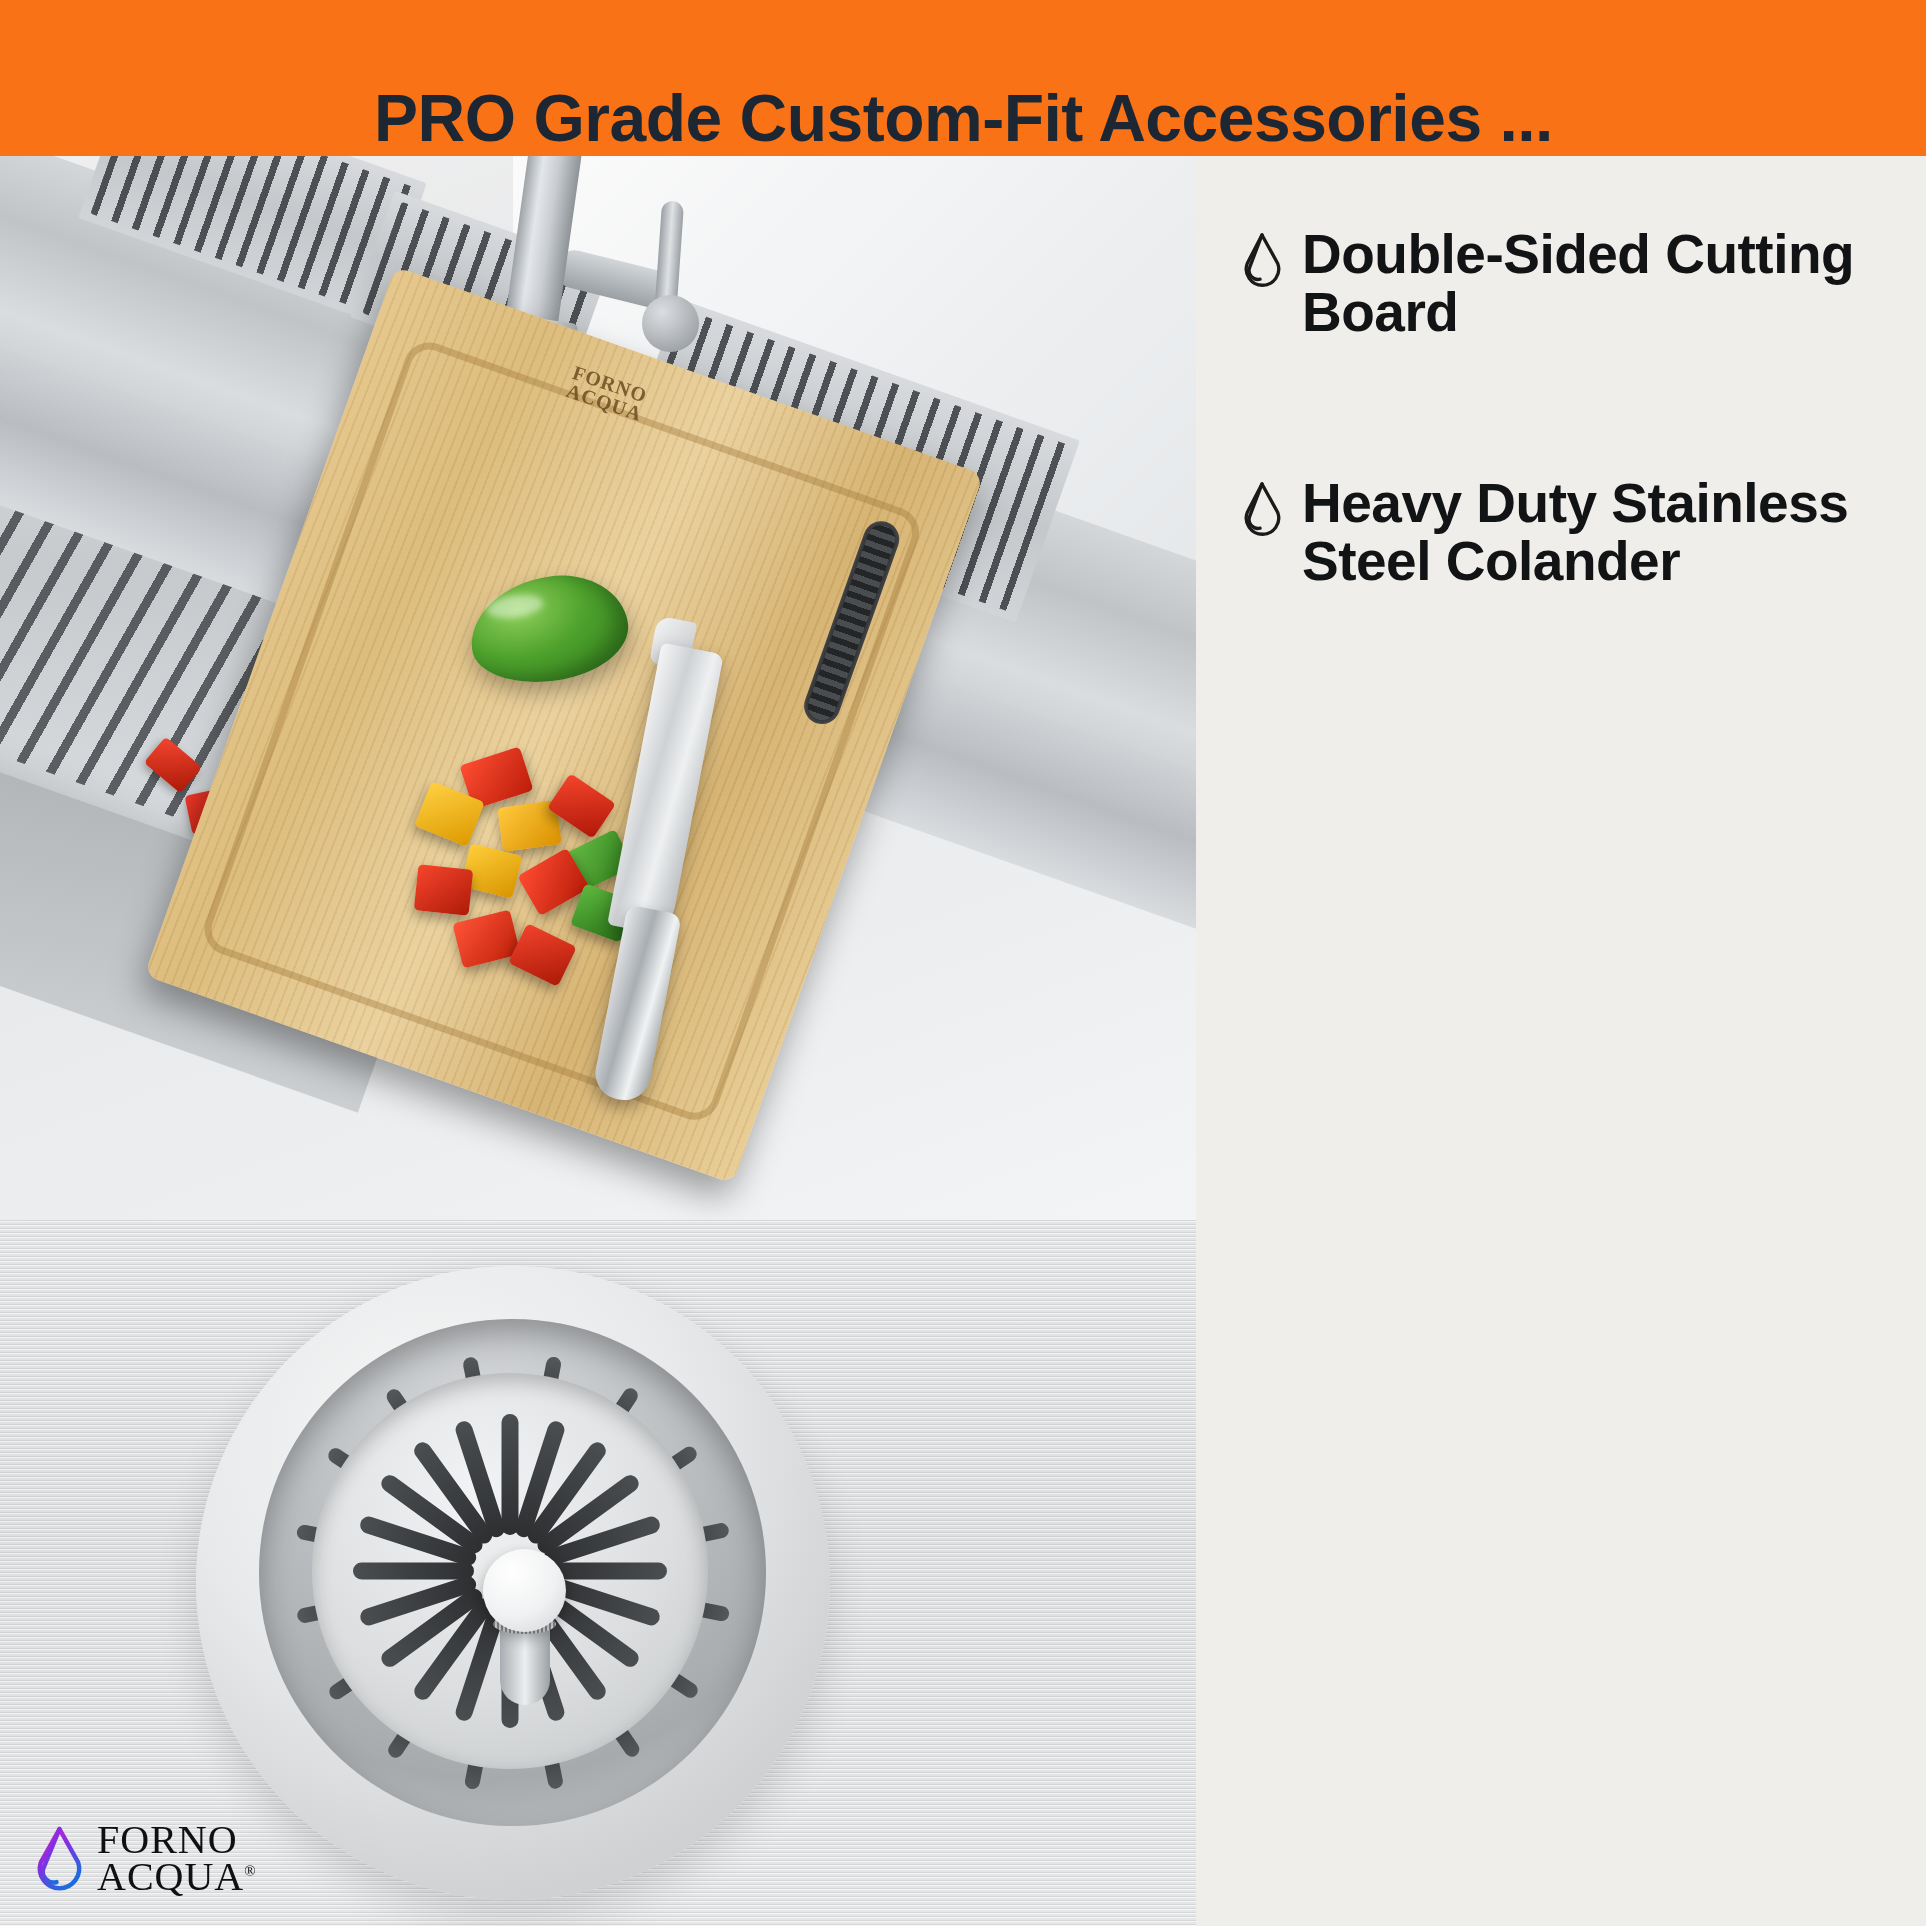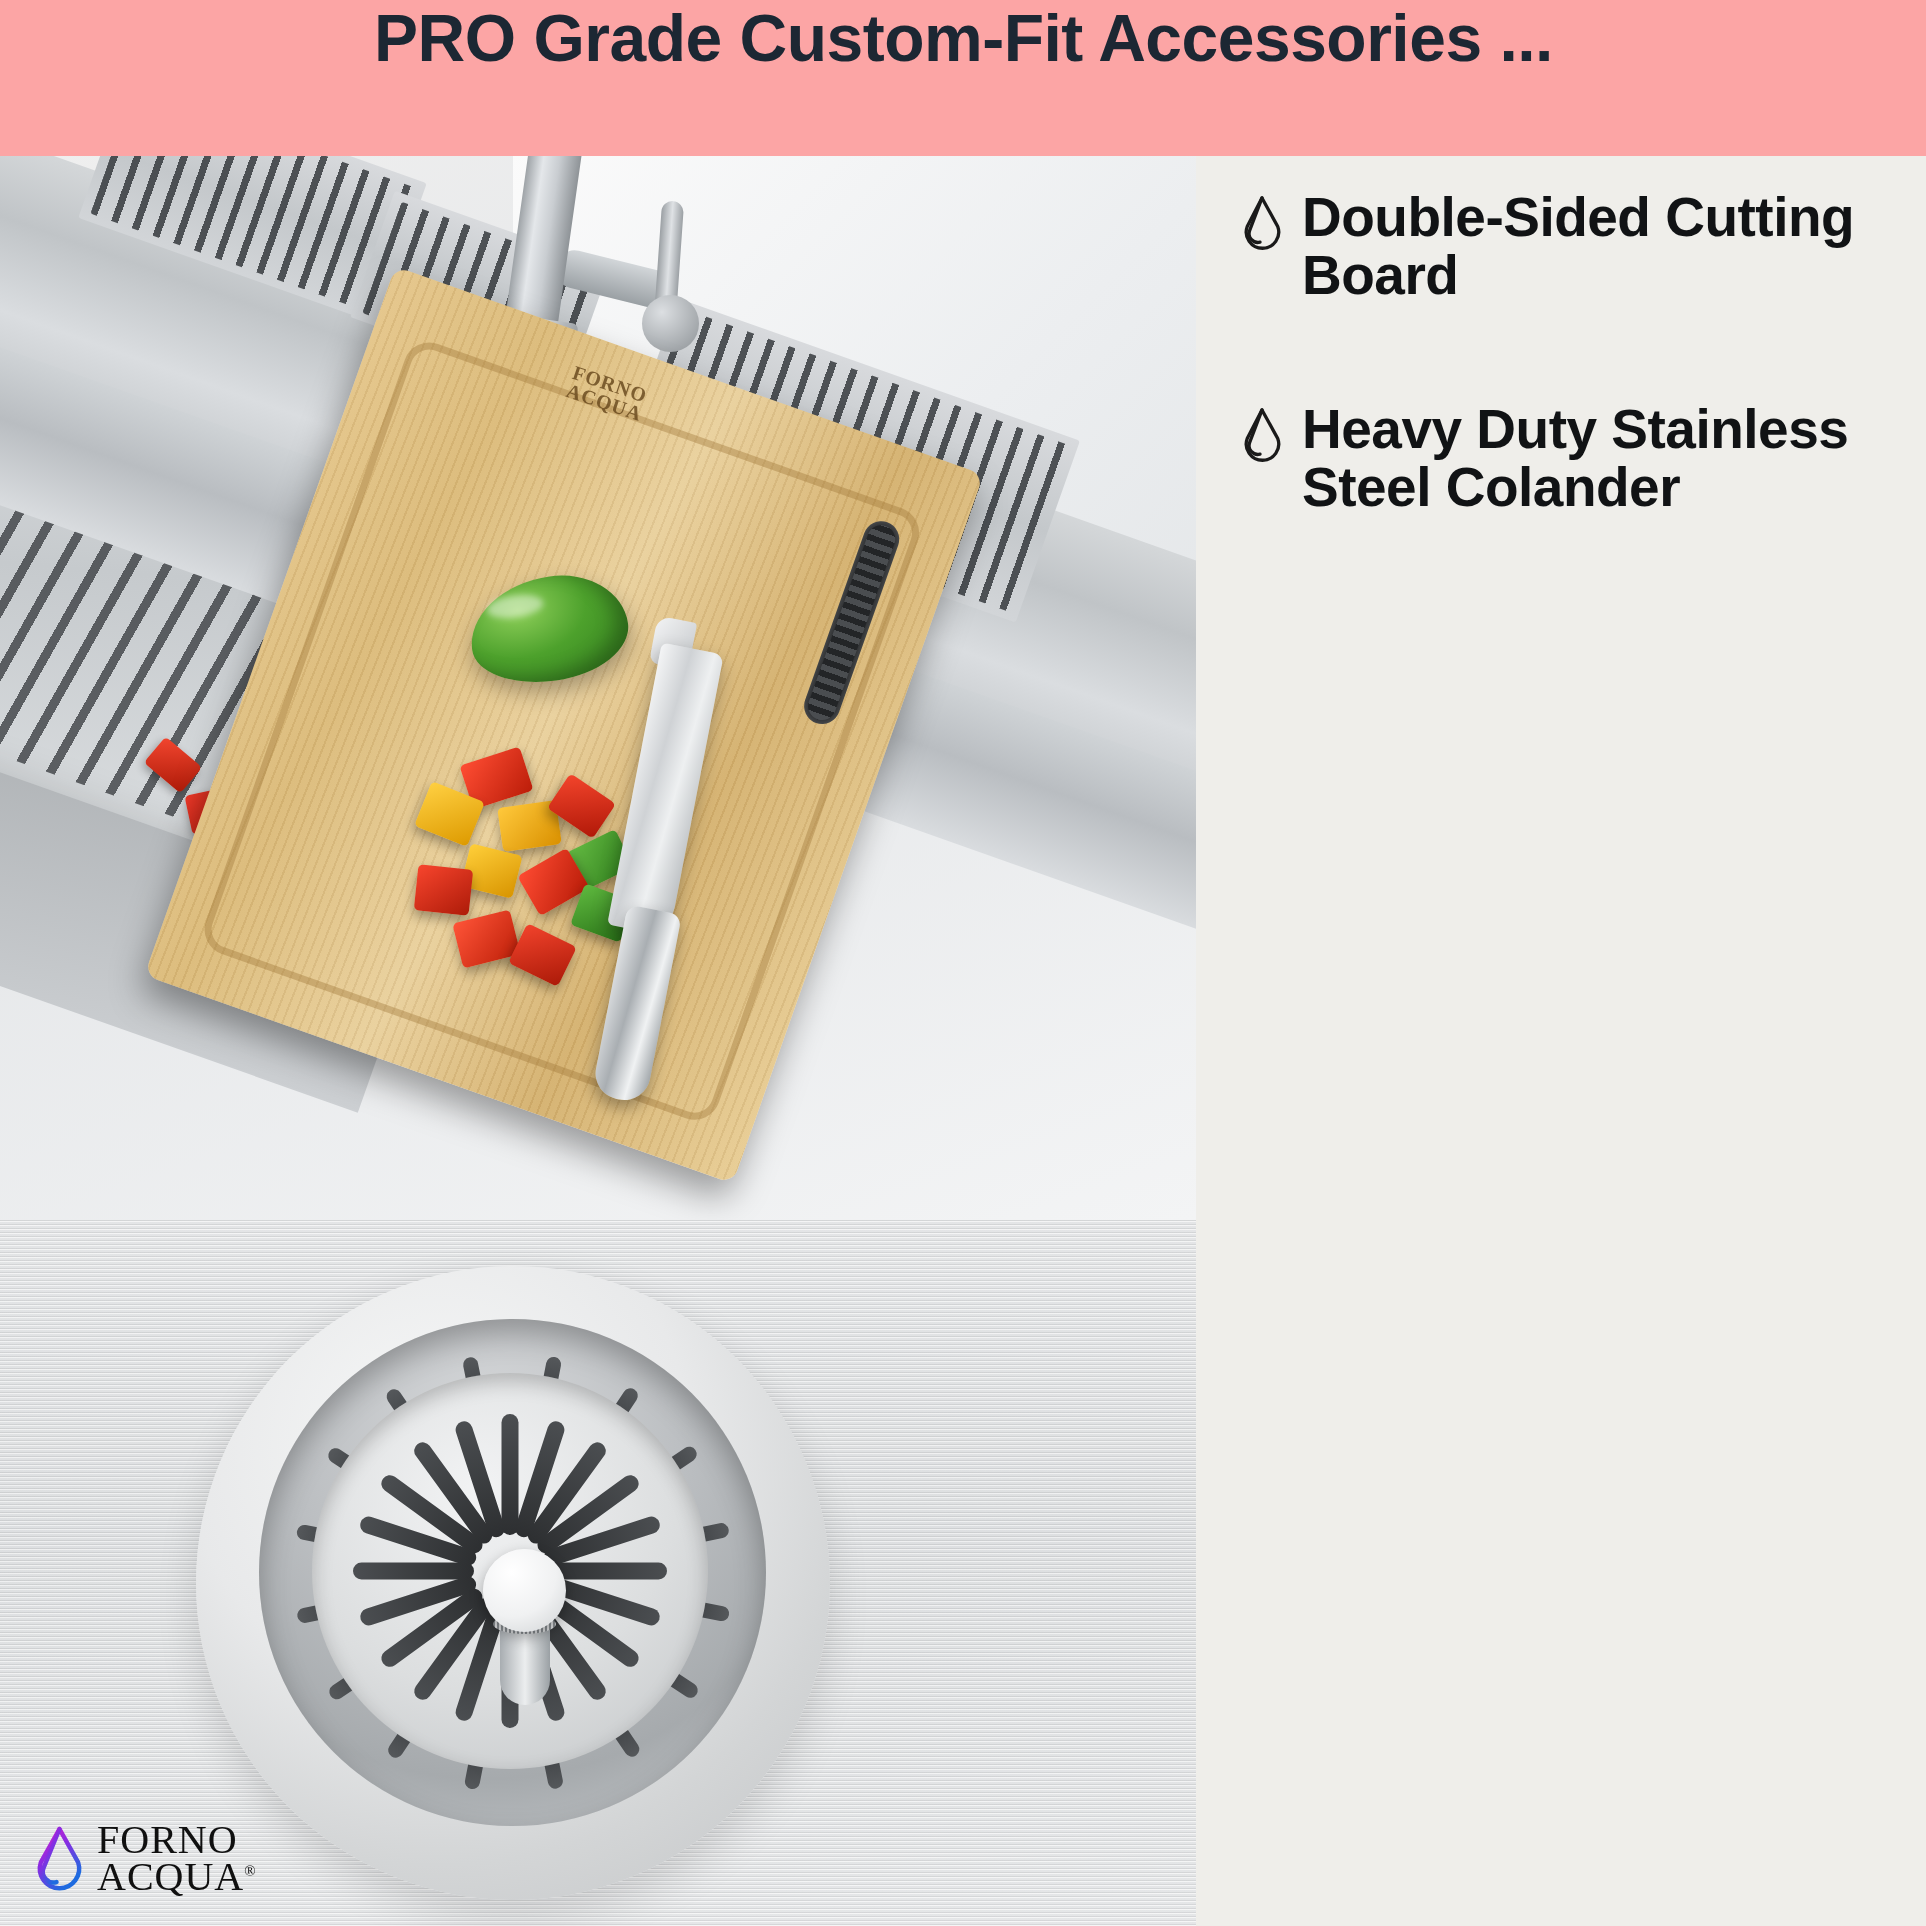--- a/index.html
+++ b/index.html
@@ -7,22 +7,22 @@
     width:1927px;height:1927px;
     background:#EFEEEA;
     font-family:"Liberation Sans", sans-serif;
     overflow:hidden;
     position:relative;
   }
 
   
   .title-bar{
     position:absolute;left:0;top:0;width:1927px;height:156px;
-    background:#fca5a5;
-    display:flex;align-items:flex-start;justify-content:center;
+    background:#f97316;
+    display:flex;align-items:flex-end;justify-content:center;
   }
   .title-text{
     font-size:66px;font-weight:bold;color:#1C2733;
     letter-spacing:-0.5px;white-space:nowrap;
   }
 
   
   .photo-col{position:absolute;left:0;top:156px;width:1196px;height:1770px;overflow:hidden;}
 
   .photo-top{position:absolute;left:0;top:0;width:1196px;height:1064px;overflow:hidden;
@@ -254,21 +254,21 @@
   .logo-l2{font-size:40px;}
   .logo-reg{font-size:15px;vertical-align:super;}
 
   
   .side-panel{
     position:absolute;left:1196px;top:156px;width:731px;height:1770px;
     background:#EFEEEA;
     padding:32px 40px 0 42px;box-sizing:border-box;
   }
   .feature{margin-bottom:18px;}
-  .feature-head{display:flex;align-items:flex-start;gap:18px;}
+  .feature-head{display:flex;align-items:flex-start;gap:18px;margin-top:37px;}
   .drop-icon{width:46px;height:61px;flex:0 0 auto;margin-top:6px;}
   .feature-title{
     font-size:55px;font-weight:bold;color:#111315;line-height:1.06;
     letter-spacing:-0.5px;margin:0;
   }
   .feature-body{
     font-size:52px;color:#1b1d1f;line-height:1.16;margin:22px 0 0 63px;
     font-weight:400;
   }
   .gap-a{height:77px;}

